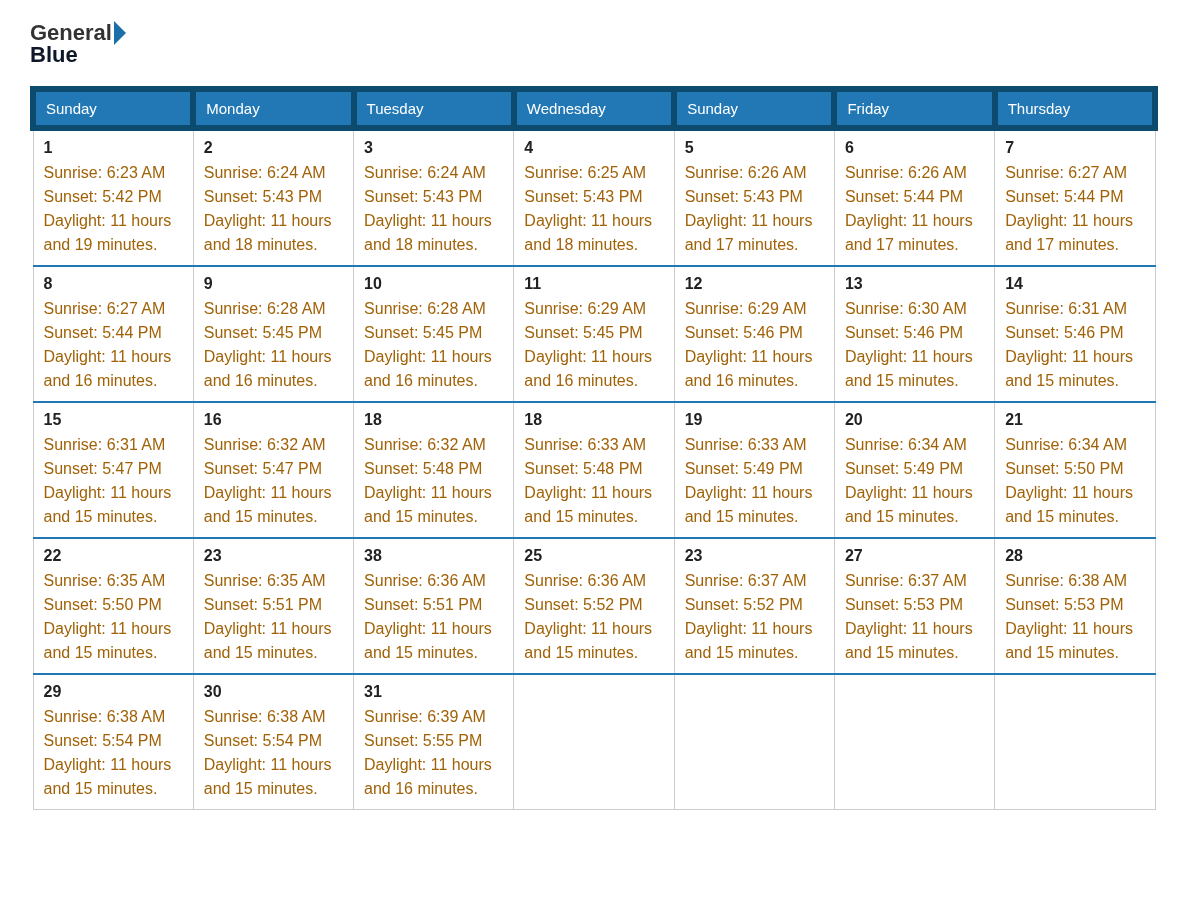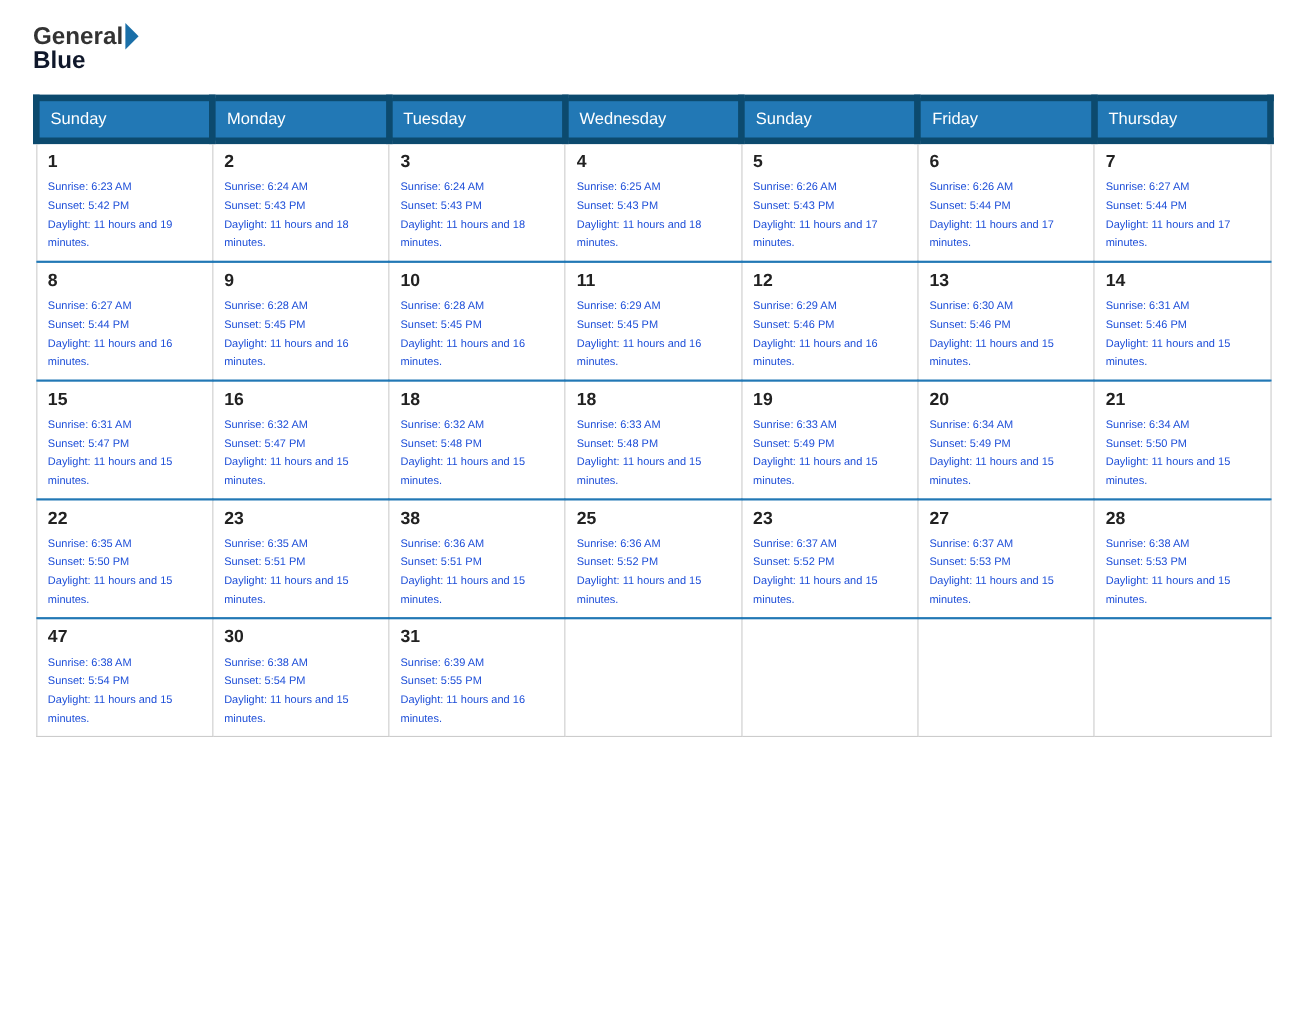--- a/index.html
+++ b/index.html
@@ -85,23 +85,23 @@
       min-height: 100px;
     }
     .calendar td .day-num {
       font-size: 16px;
       font-weight: bold;
       color: #222;
       display: block;
       margin-bottom: 4px;
     }
     .calendar td .day-info {
-      font-size: 10px;
+      font-size: 16px;
       line-height: 1.5;
-      color: #1d4ed8;
+      color: #a16207;
     }
     .calendar tr {
       border-bottom: 2px solid #2278b5;
     }
     .calendar tbody tr:last-child {
       border-bottom: none;
     }
     .empty-cell {
       background: #fff;
     }
@@ -251,21 +251,21 @@
           <span class="day-num">27</span>
           <span class="day-info">Sunrise: 6:37 AM<br>Sunset: 5:53 PM<br>Daylight: 11 hours and 15 minutes.</span>
         </td>
         <td>
           <span class="day-num">28</span>
           <span class="day-info">Sunrise: 6:38 AM<br>Sunset: 5:53 PM<br>Daylight: 11 hours and 15 minutes.</span>
         </td>
       </tr>
       <tr>
         <td>
-          <span class="day-num">47</span>
+          <span class="day-num">29</span>
           <span class="day-info">Sunrise: 6:38 AM<br>Sunset: 5:54 PM<br>Daylight: 11 hours and 15 minutes.</span>
         </td>
         <td>
           <span class="day-num">30</span>
           <span class="day-info">Sunrise: 6:38 AM<br>Sunset: 5:54 PM<br>Daylight: 11 hours and 15 minutes.</span>
         </td>
         <td>
           <span class="day-num">31</span>
           <span class="day-info">Sunrise: 6:39 AM<br>Sunset: 5:55 PM<br>Daylight: 11 hours and 16 minutes.</span>
         </td>

